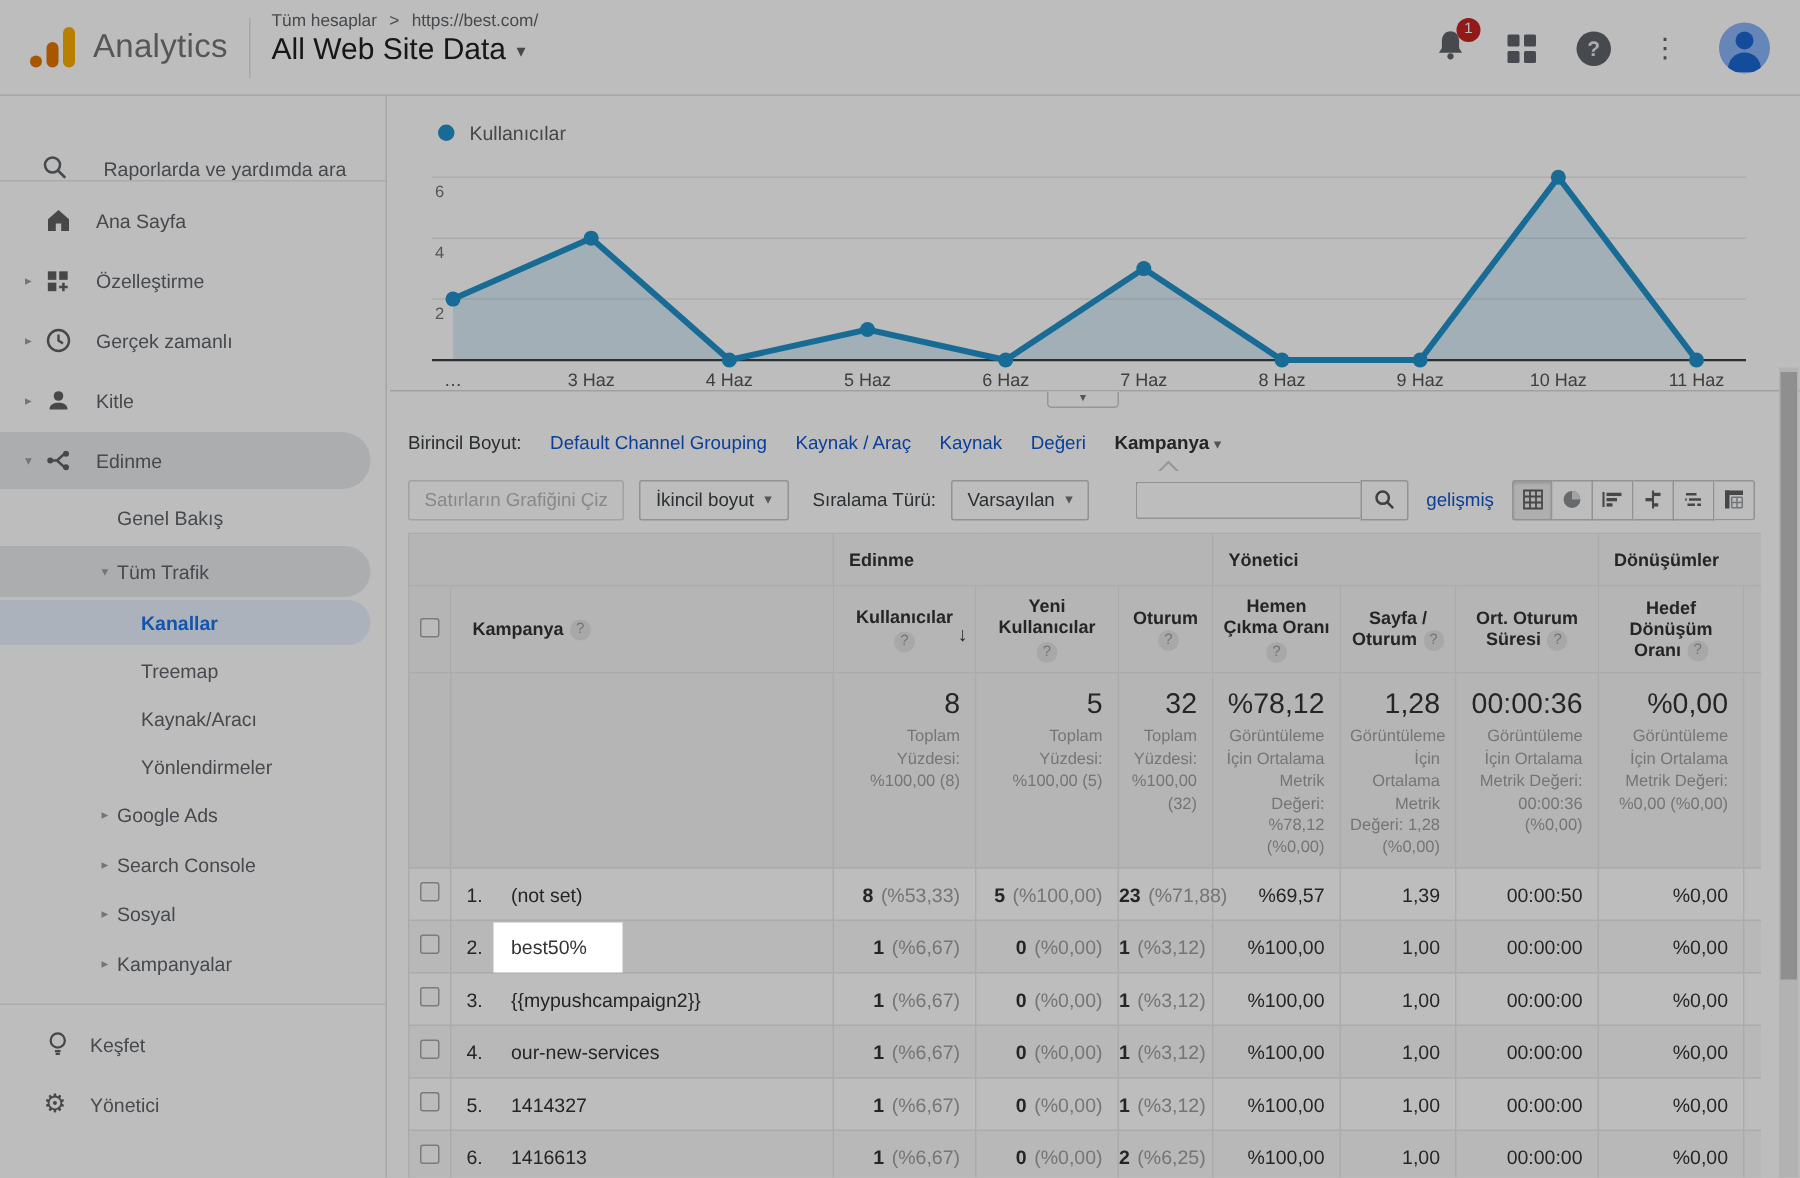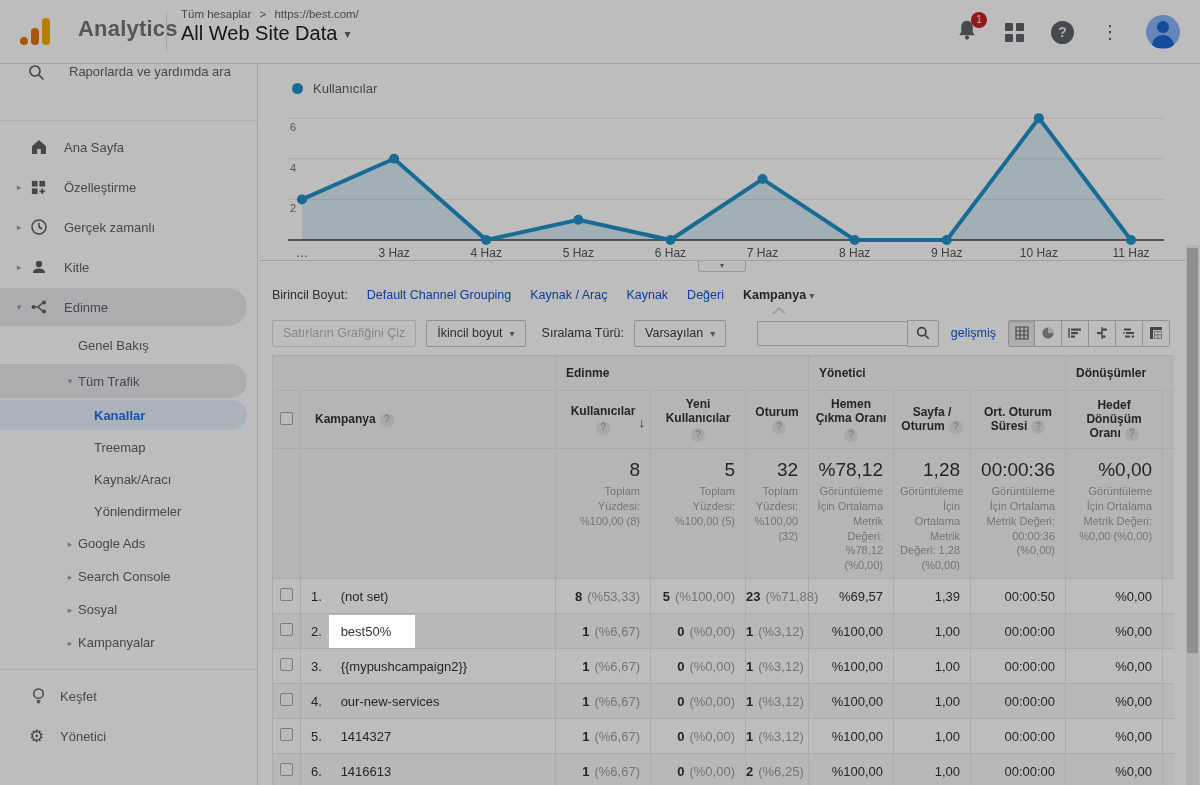--- a/index.html
+++ b/index.html
@@ -6,21 +6,21 @@
   html,body { width:1200px; height:785px; overflow:hidden; background:#fff;
     font-family:"Liberation Sans","DejaVu Sans",sans-serif; color:#3c4043; }
   :root{
     --link-blue:#1155cc; --selected-blue:#1a73e8; --selected-pill:#e8f0fe;
     --hover-pill:#e8eaed; --line-blue:#2191c9; --badge-red:#c5221f;
     --logo-orange:#f9ab00; --logo-orange-dark:#e37400;
   }
   
   .topbar{ position:absolute; left:0; top:0; width:1200px; height:64px; background:#fff;
     border-bottom:1px solid #e0e0e0; z-index:20; }
-  .logo-wrap{ position:absolute; left:18px; top:16px; display:flex; align-items:flex-start; gap:24px;font-weight:bold; }
+  .logo-wrap{ position:absolute; left:18px; top:16px; display:flex; align-items:center; gap:8px; }
   .ga-logo{ width:36px; height:30px; position:relative; }
   .ga-logo .b1{ position:absolute; left:2px; bottom:1px; width:8px; height:8px; border-radius:50%; background:var(--logo-orange-dark); }
   .ga-logo .b2{ position:absolute; left:13px; bottom:1px; width:8px; height:17px; border-radius:4px; background:var(--logo-orange-dark); }
   .ga-logo .b3{ position:absolute; left:24px; bottom:1px; width:8px; height:27px; border-radius:4px; background:var(--logo-orange); }
   .brand{ font-size:22px; color:#757575; letter-spacing:.2px; padding-bottom:1px; }
   .hdr-divider{ position:absolute; left:166px; top:12px; height:40px; width:1px; background:#e0e0e0; }
   .crumb-block{ position:absolute; left:181px; top:8px; }
   .crumb{ font-size:11.5px; color:#5f6368; }
   .view-title{ font-size:20px; color:#202124; margin-top:2px; display:flex; align-items:center; gap:7px; }
   .view-title .caret{ font-size:12px; color:#5f6368; }
@@ -32,21 +32,21 @@
   .apps-grid i{ background:#5f6368; border-radius:1px; }
   .help-circle{ width:23px; height:23px; border-radius:50%; background:#5f6368; color:#e8eaed;
     font-size:14px; font-weight:bold; text-align:center; line-height:23px; }
   .kebab{ font-size:18px; color:#5f6368; letter-spacing:0; }
   .avatar{ width:34px; height:34px; border-radius:50%; background:#8ab4f8; position:relative; overflow:hidden; }
   .avatar .head{ position:absolute; left:11px; top:6px; width:12px; height:12px; border-radius:50%; background:#1967d2; }
   .avatar .body{ position:absolute; left:6px; top:20px; width:22px; height:13px; border-radius:11px 11px 0 0; background:#1967d2; }
   
   .sidebar{ position:absolute; left:0; top:64px; width:258px; bottom:0; background:#fff;
     border-right:1px solid #e0e0e0; z-index:10; }
-  .side-search{ height:56px; display:flex; align-items:flex-start; gap:24px; padding-left:28px;
+  .side-search{ height:56px; display:flex; align-items:flex-end; gap:24px; padding-left:28px;
     color:#5f6368; font-size:13px; cursor:pointer; }
   .side-hr{ border-top:1px solid #e8e8e8; margin:0 0 6px 0; }
   .nav-item{ position:relative; height:40px; display:flex; align-items:center; font-size:13px;
     color:#5f6368; cursor:pointer; }
   .nav-item .arr{ position:absolute; left:13px; font-size:9px; color:#9aa0a6; width:12px; text-align:center; }
   .nav-item .icn{ position:absolute; left:30px; width:20px; text-align:center; color:#616161; display:flex; }
   .nav-item .lbl{ position:absolute; left:64px; white-space:nowrap; }
   .nav-item.lvl2{ height:33px; } .nav-item.lvl2 .arr{ left:64px; } .nav-item.lvl2 .lbl{ left:78px; }
   .nav-item.lvl3{ height:32px; } .nav-item.lvl3 .lbl{ left:94px; }
   .nav-item.tall{ height:36px; }

